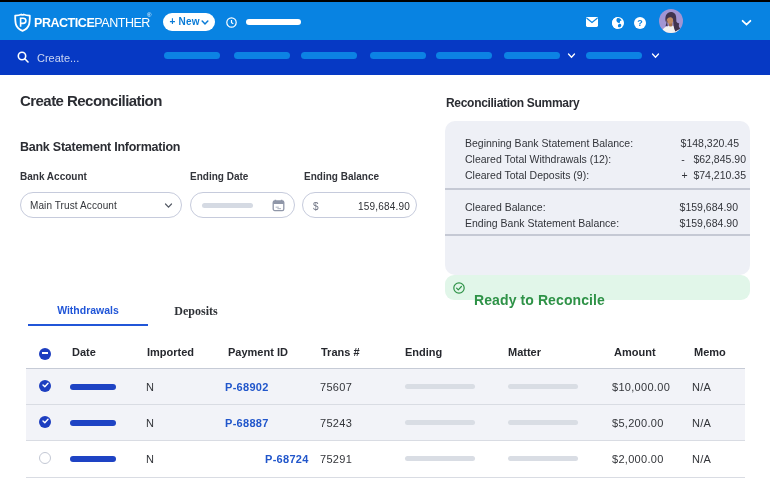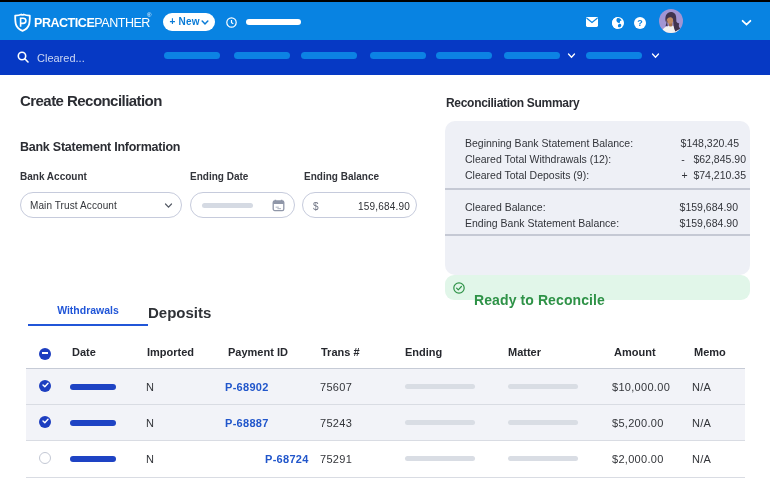--- a/index.html
+++ b/index.html
@@ -64,21 +64,21 @@
 #sdiv2 { position:absolute; left:0; top:113px; width:305px; height:1.5px; background:#c5c9d4; }
 #sdiff { position:absolute; left:20px; top:127px; width:270px; font-size:12.5px; font-weight:bold; color:#2b2d33; }
 #sdiff .v { position:absolute; right:0; top:0; color:#2e7d33; }
 #greenpill { left:445px; top:275px; width:305px; height:25px; background:#e1f6e9; border-radius:9px; }
 #greenck { left:453px; top:282px; }
 #greentext { left:474px; top:292px; font-size:14px; font-weight:bold; color:#2e9247; letter-spacing:0.1px; }
 
 
 #tab1 { left:28px; top:304px; width:120px; text-align:center; font-size:10.5px; font-weight:bold; color:#2156d8; }
 #tab1line { left:28px; top:324px; width:120px; height:2px; background:#2156d8; }
-#tab2 { left:148px; top:304px; width:96px; text-align:left; font-size:15px; font-weight:bold; color:#2f3237; }
+#tab2 { left:148px; top:304px; width:96px; text-align:center; font-size:12px; font-weight:bold; color:#2f3237;font-family:Liberation Serif, serif; }
 
 
 #table { left:26px; top:337px; width:719px; }
 .thead { position:relative; height:32px; border-bottom:1px solid #c6cbd6; background:#fff; }
 .trow { position:relative; height:36px; border-bottom:1px solid #d9dce3; }
 .trow:last-child { height:37px; }
 .rowsel { background:#f2f3f8; }
 .hc { position:absolute; top:9px; font-size:11px; font-weight:bold; color:#26282e; }
 .tc { position:absolute; top:12px; font-size:11px; color:#33353a; letter-spacing:0.3px; }
 .link { font-weight:bold; color:#2156cb; }
@@ -142,21 +142,21 @@
     </g>
   </svg>
   <svg class="abs" id="chev-top" width="11" height="8" viewBox="0 0 11 8">
     <path d="M1.6 1.8 L5.5 5.6 L9.4 1.8" fill="none" stroke="#fff" stroke-width="1.8" stroke-linecap="round"></path>
   </svg>
 
   <svg class="abs" id="searchicon" width="12" height="12" viewBox="0 0 12 12">
     <circle cx="5" cy="5" r="3.7" fill="none" stroke="#fff" stroke-width="1.6"></circle>
     <path d="M7.8 7.8 L11 11" stroke="#fff" stroke-width="1.6" stroke-linecap="round"></path>
   </svg>
-  <div class="abs" id="searchtext">Cleared...</div>
+  <div class="abs" id="searchtext">Create...</div>
   <div class="abs navpill" style="left:164px;width:56px;"></div>
   <div class="abs navpill" style="left:234px;width:56px;"></div>
   <div class="abs navpill" style="left:301px;width:56px;"></div>
   <div class="abs navpill" style="left:370px;width:56px;"></div>
   <div class="abs navpill" style="left:436px;width:56px;"></div>
   <div class="abs navpill" style="left:504px;width:56px;"></div>
   <svg class="abs navchev" style="left:567px;" width="9" height="6" viewBox="0 0 9 6">
       <path d="M1.5 1 L4.5 4.2 L7.5 1" fill="none" stroke="#fff" stroke-width="1.3" stroke-linecap="round"></path>
     </svg>
   <div class="abs navpill" style="left:586px;width:56px;"></div>

